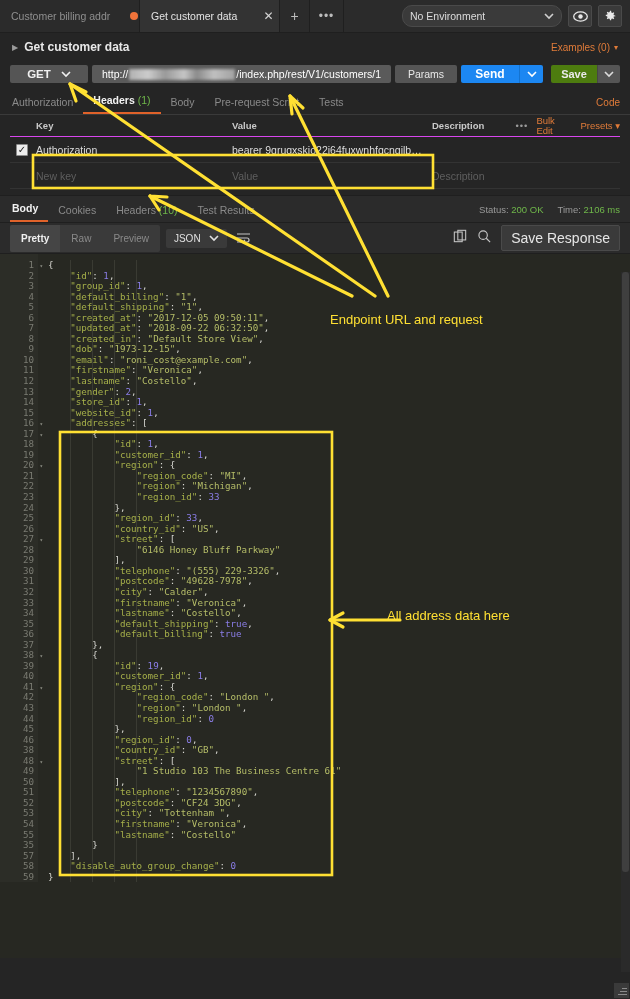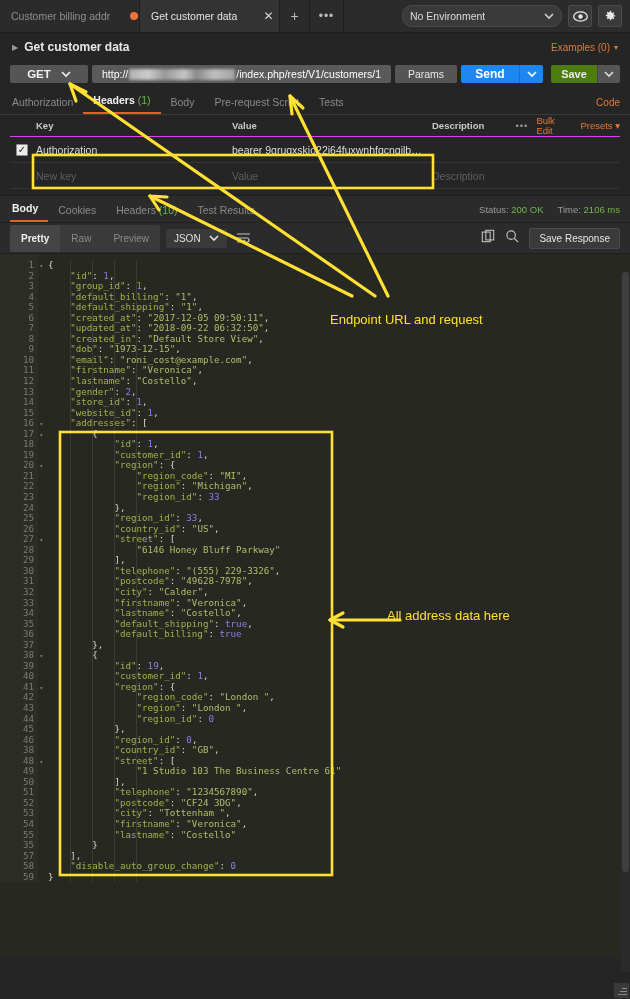--- a/index.html
+++ b/index.html
@@ -255,21 +255,21 @@
     background: #3a3a3a; border-radius: 2px;
     padding: 4px 8px; font-size: 10px; color: #e0e0e0;
   }
   .wrap-icon {
     width: 22px; height: 20px; display: flex; align-items: center; justify-content: center;
     color: #c6c6c6;
   }
   .resp-tools-right { margin-left: auto; display: flex; align-items: center; gap: 10px; }
   .save-resp {
     background: #3a3a3a; border: 1px solid #4a4a4a; border-radius: 2px;
-    padding: 4px 9px; font-size: 10px; color: #e6e6e6;
+    padding: 4px 9px; font-size: 14px; color: #e6e6e6;
   }
 
   
   .json-wrap {
     position: relative;
     background: #272822;
     height: 704px;
     overflow: hidden;
   }
   .json-inner { display: flex; font-family: "DejaVu Sans Mono", monospace; font-size: 9.2px; line-height: 10.55px; }

